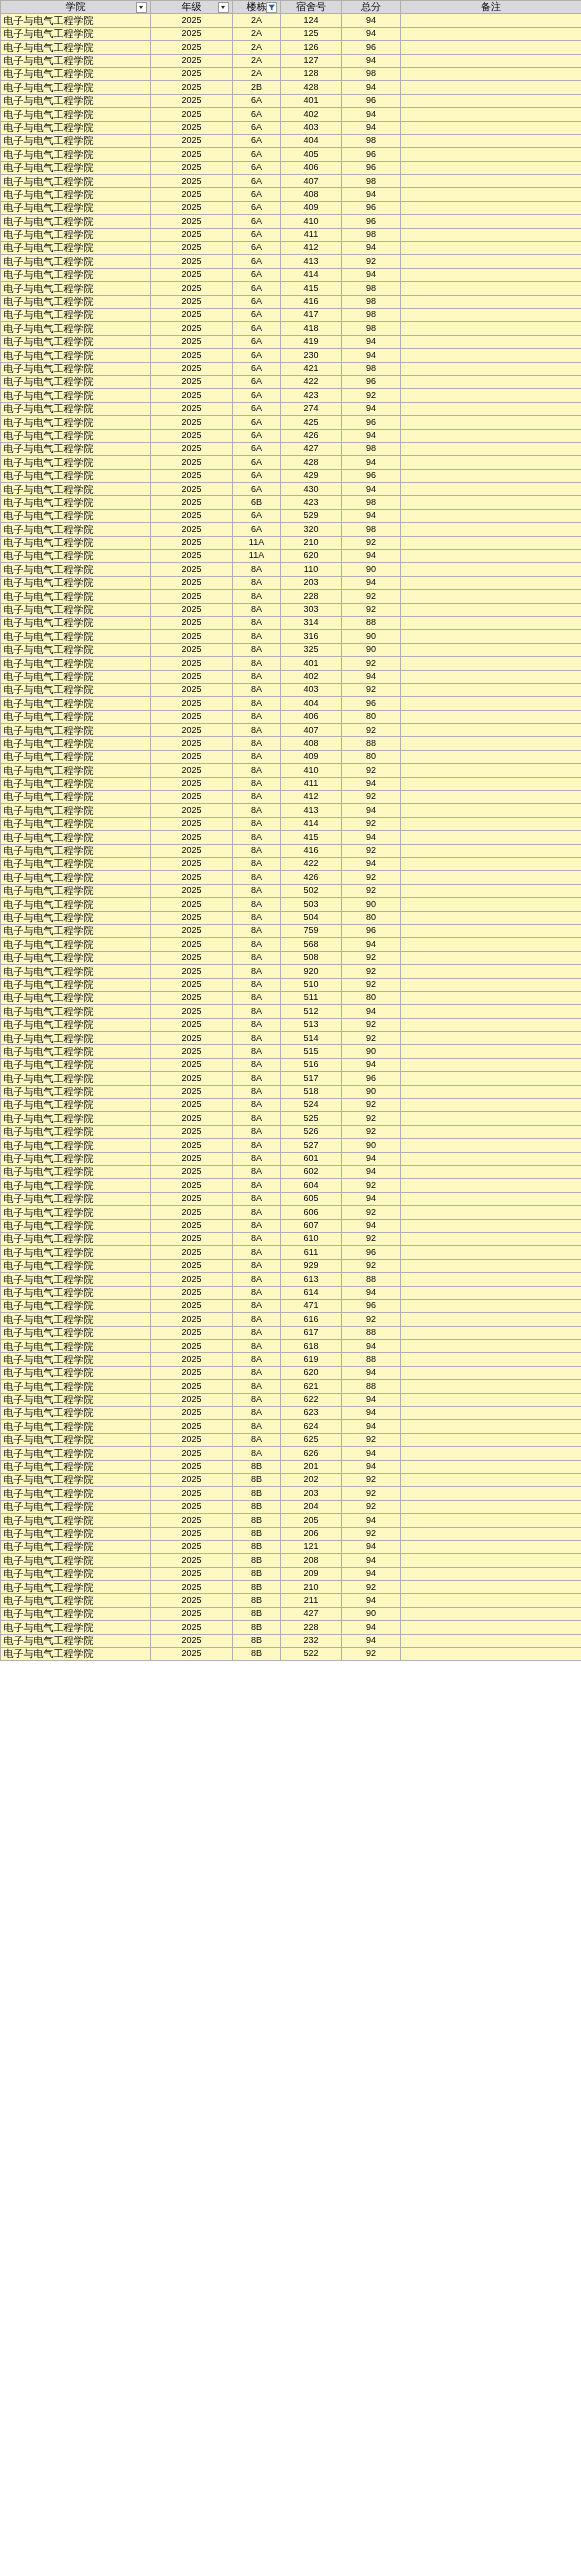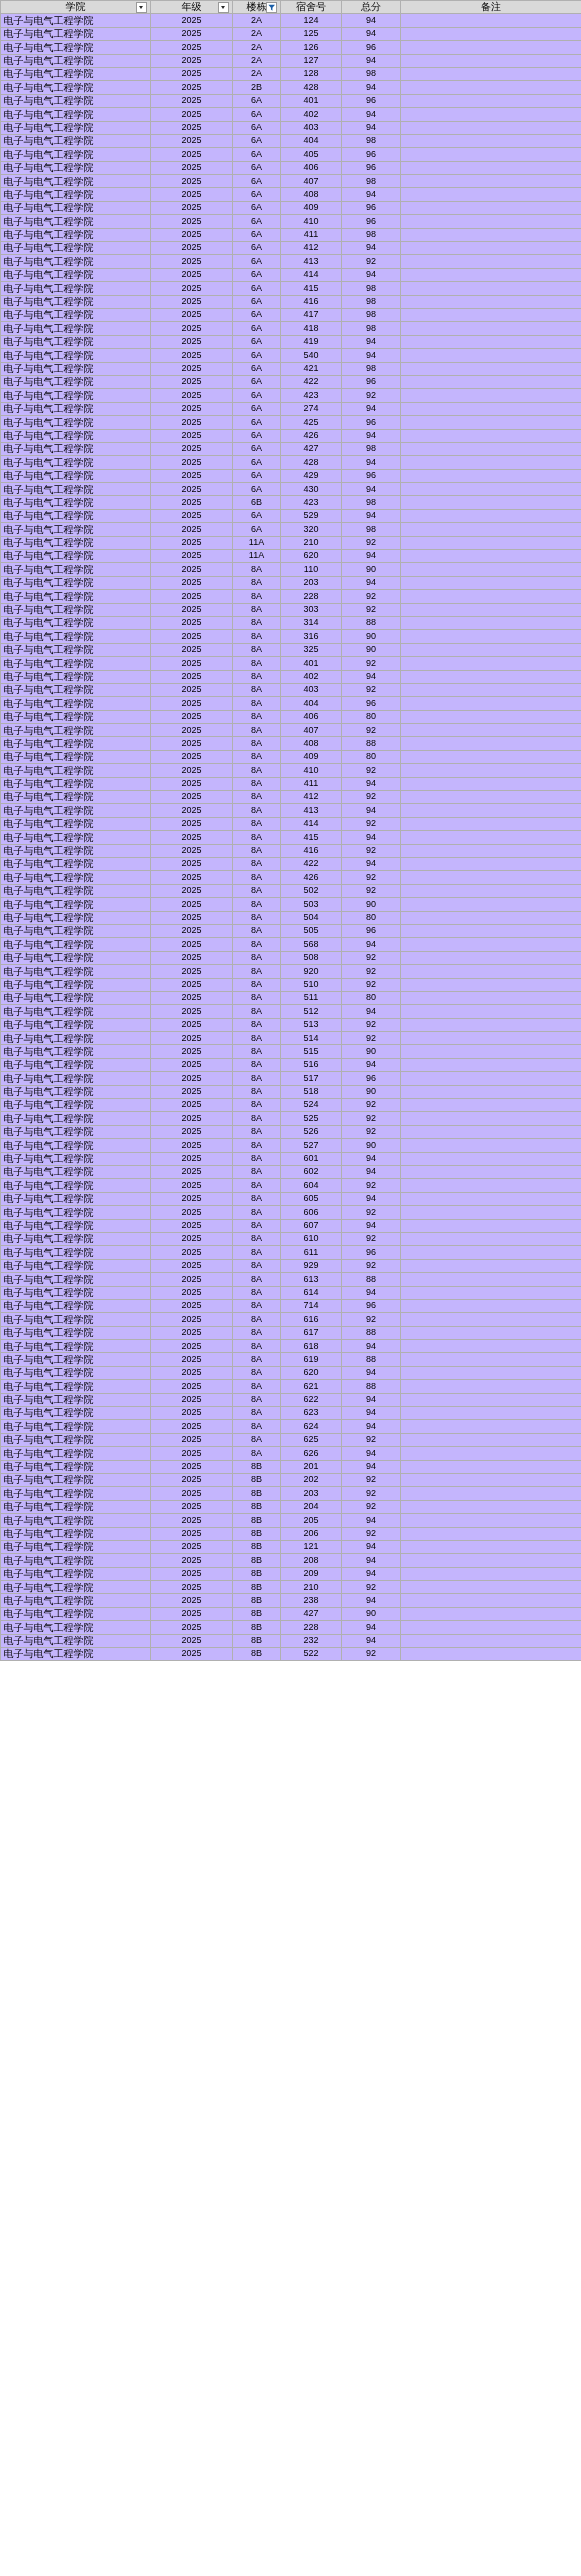--- a/index.html
+++ b/index.html
@@ -7,21 +7,21 @@
     padding: 0;
     background: #ffffff;
   }
   body {
     font-family: "Liberation Sans", "DejaVu Sans", sans-serif;
     font-size: 9px;
     color: #000000;
   }
   .sheet {
     width: 582px;
-    background: #c4b5fd;
+    background: #fef9c3;
   }
   table.grid {
     border-collapse: collapse;
     table-layout: fixed;
     width: 582px;
   }
   table.grid col.c-college { width: 150px; }
   table.grid col.c-grade   { width: 82px; }
   table.grid col.c-bldg    { width: 48px; }
   table.grid col.c-room    { width: 61px; }
@@ -345,21 +345,21 @@
           <td class="col-grade">2025</td>
           <td class="col-bldg">6A</td>
           <td class="col-room">419</td>
           <td class="col-score">94</td>
           <td class="col-note"></td>
         </tr>
         <tr>
           <td class="col-college">电子与电气工程学院</td>
           <td class="col-grade">2025</td>
           <td class="col-bldg">6A</td>
-          <td class="col-room">540</td>
+          <td class="col-room">230</td>
           <td class="col-score">94</td>
           <td class="col-note"></td>
         </tr>
         <tr>
           <td class="col-college">电子与电气工程学院</td>
           <td class="col-grade">2025</td>
           <td class="col-bldg">6A</td>
           <td class="col-room">421</td>
           <td class="col-score">98</td>
           <td class="col-note"></td>
@@ -689,21 +689,21 @@
           <td class="col-grade">2025</td>
           <td class="col-bldg">8A</td>
           <td class="col-room">504</td>
           <td class="col-score">80</td>
           <td class="col-note"></td>
         </tr>
         <tr>
           <td class="col-college">电子与电气工程学院</td>
           <td class="col-grade">2025</td>
           <td class="col-bldg">8A</td>
-          <td class="col-room">505</td>
+          <td class="col-room">759</td>
           <td class="col-score">96</td>
           <td class="col-note"></td>
         </tr>
         <tr>
           <td class="col-college">电子与电气工程学院</td>
           <td class="col-grade">2025</td>
           <td class="col-bldg">8A</td>
           <td class="col-room">568</td>
           <td class="col-score">94</td>
           <td class="col-note"></td>
@@ -913,21 +913,21 @@
           <td class="col-grade">2025</td>
           <td class="col-bldg">8A</td>
           <td class="col-room">614</td>
           <td class="col-score">94</td>
           <td class="col-note"></td>
         </tr>
         <tr>
           <td class="col-college">电子与电气工程学院</td>
           <td class="col-grade">2025</td>
           <td class="col-bldg">8A</td>
-          <td class="col-room">714</td>
+          <td class="col-room">471</td>
           <td class="col-score">96</td>
           <td class="col-note"></td>
         </tr>
         <tr>
           <td class="col-college">电子与电气工程学院</td>
           <td class="col-grade">2025</td>
           <td class="col-bldg">8A</td>
           <td class="col-room">616</td>
           <td class="col-score">92</td>
           <td class="col-note"></td>
@@ -1089,21 +1089,21 @@
           <td class="col-grade">2025</td>
           <td class="col-bldg">8B</td>
           <td class="col-room">210</td>
           <td class="col-score">92</td>
           <td class="col-note"></td>
         </tr>
         <tr>
           <td class="col-college">电子与电气工程学院</td>
           <td class="col-grade">2025</td>
           <td class="col-bldg">8B</td>
-          <td class="col-room">238</td>
+          <td class="col-room">211</td>
           <td class="col-score">94</td>
           <td class="col-note"></td>
         </tr>
         <tr>
           <td class="col-college">电子与电气工程学院</td>
           <td class="col-grade">2025</td>
           <td class="col-bldg">8B</td>
           <td class="col-room">427</td>
           <td class="col-score">90</td>
           <td class="col-note"></td>

